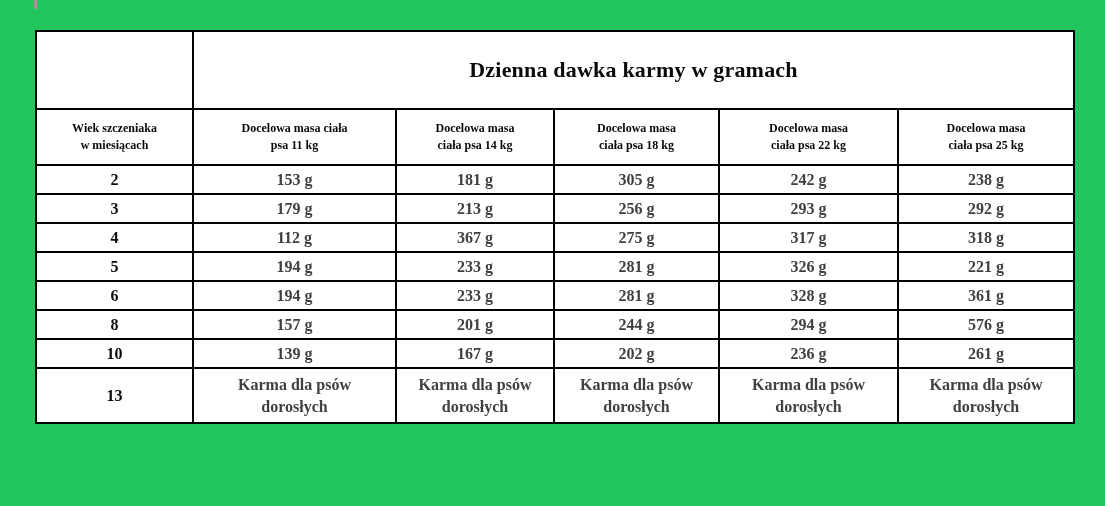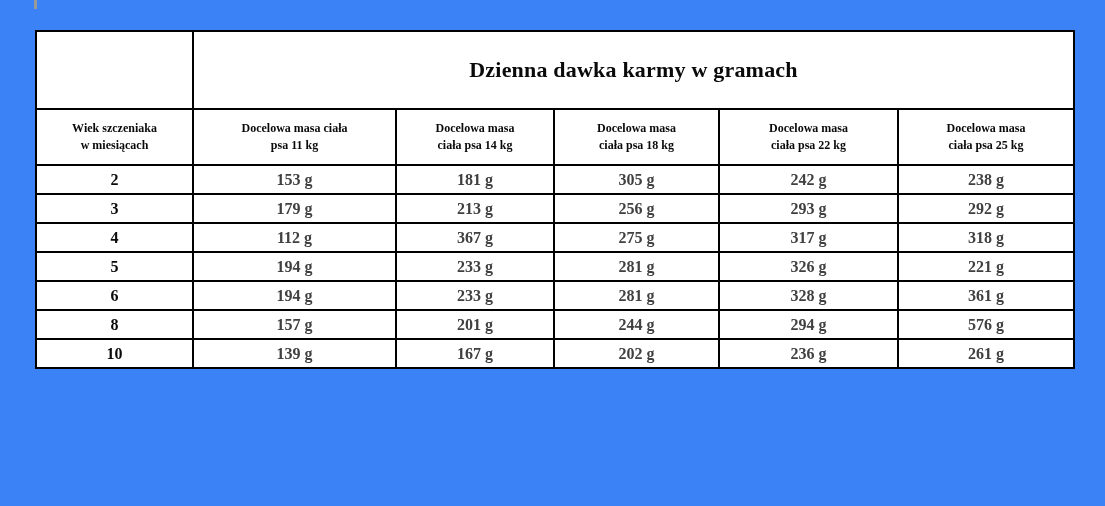--- a/index.html
+++ b/index.html
@@ -5,21 +5,21 @@
   html, body {
     margin: 0;
     padding: 0;
     background: #ffffff;
     font-family: "Liberation Serif", "DejaVu Serif", serif;
   }
   .canvas {
     position: relative;
     width: 1105px;
     height: 506px;
-    background: #3b82f6;
+    background: #22c55e;
     overflow: hidden;
   }
   .cursor-mark {
     position: absolute;
     left: 34px;
     top: 0;
     width: 3px;
     height: 9px;
     background: #9a9a9a;
   }
@@ -156,15 +156,28 @@
           <td>576 g</td>
         </tr>
         <tr class="data-row">
           <td class="age-cell">10</td>
           <td>139 g</td>
           <td>167 g</td>
           <td>202 g</td>
           <td>236 g</td>
           <td>261 g</td>
         </tr>
+        <tr class="data-row tall">
+          <td class="age-cell">13</td>
+          <td>Karma dla psów
+dorosłych</td>
+          <td>Karma dla psów
+dorosłych</td>
+          <td>Karma dla psów
+dorosłych</td>
+          <td>Karma dla psów
+dorosłych</td>
+          <td>Karma dla psów
+dorosłych</td>
+        </tr>
       </tbody>
   </table>
 </div>
 
 </body></html>

